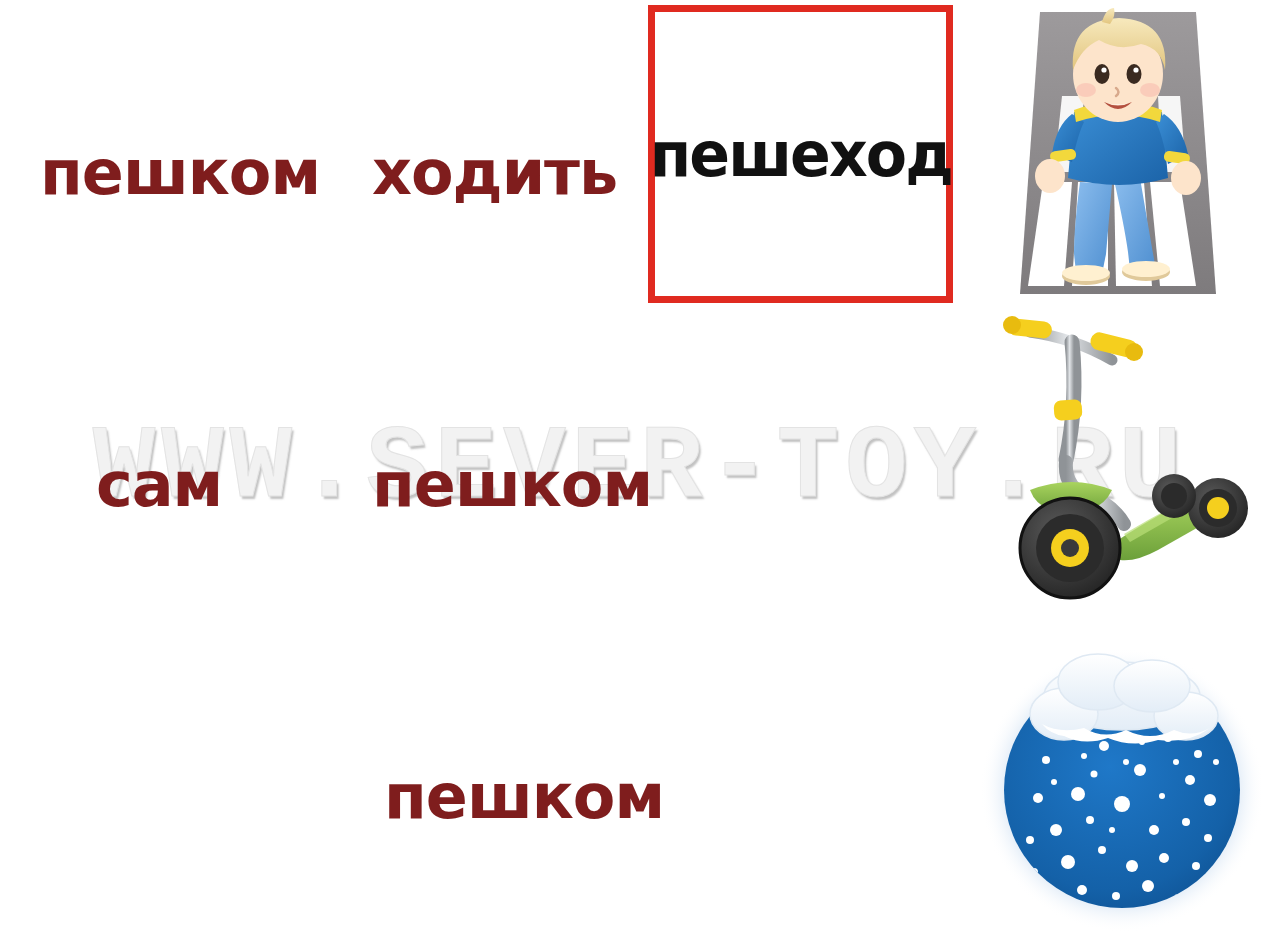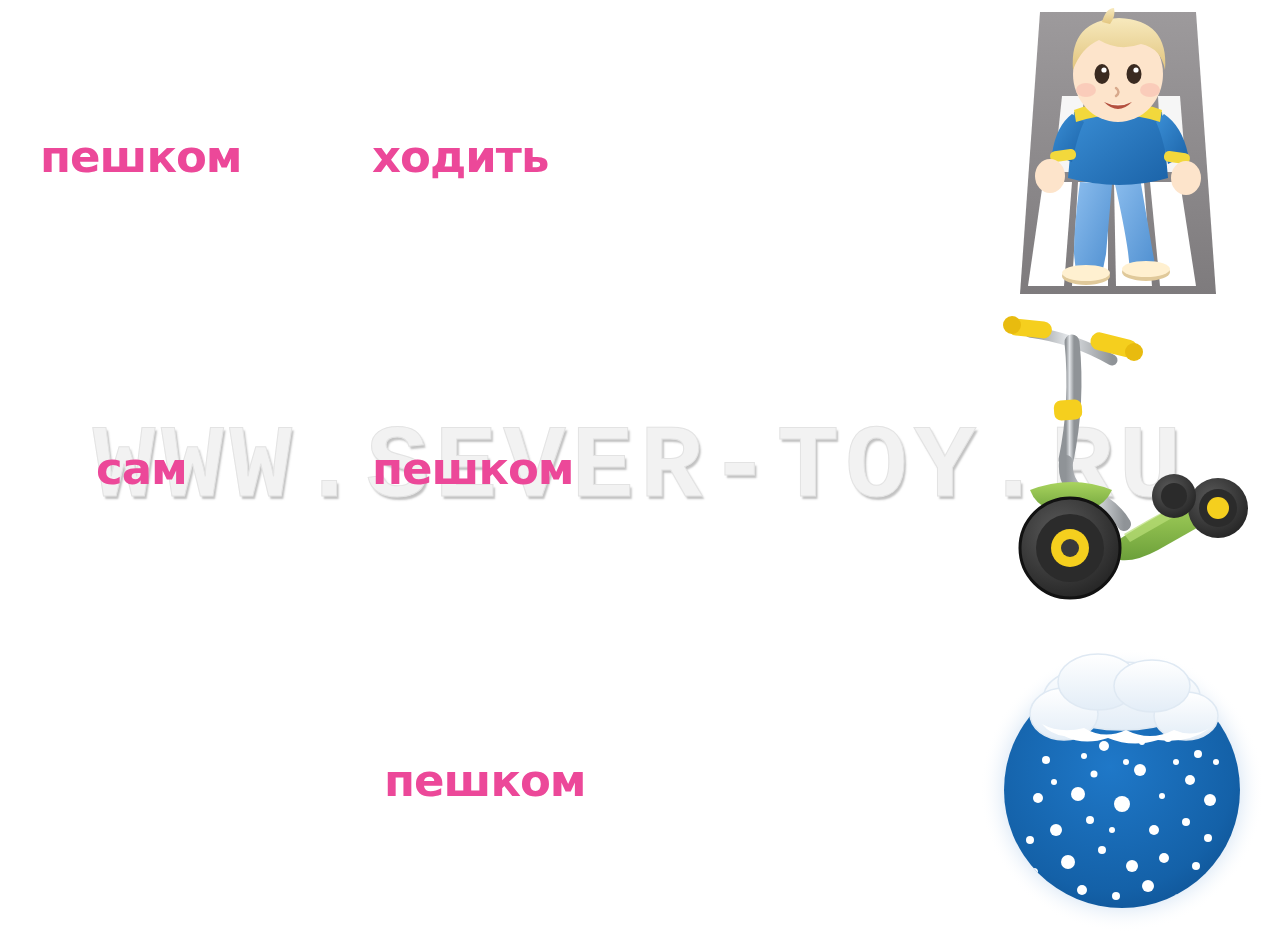--- a/index.html
+++ b/index.html
@@ -49,28 +49,28 @@
     width: 1280px;
     height: 312px;
   }
   .row-0 { top: 0px; }
   .row-1 { top: 312px; }
   .row-2 { top: 624px; }
 
   
   .word {
     position: absolute;
-    top: 0;
+    top: 16px;
     height: 312px;
     display: flex;
     align-items: center;
     font-family: "DejaVu Sans", "Liberation Sans", sans-serif;
     font-weight: 700;
-    font-size: 45px;
-    color: #ec4899;
+    font-size: 62px;
+    color: #7f1d1d;
     letter-spacing: -1px;
     white-space: nowrap;
     z-index: 3;
   }
   .col-base {
     left: 40px;
     width: 300px;
     justify-content: flex-start;
   }
   .col-verb {
@@ -119,20 +119,23 @@
 <body>
 
 <div id="page">
 
   <div class="watermark">WWW.SEVER-TOY.RU</div>
 
   <div class="row row-0">
     <div class="word col-base">пешком</div>
     <div class="word col-verb">ходить</div>
 
+    <div class="compound-box">
+      <span class="compound-text">пешеход</span>
+    </div>
 
     <div class="illustration">
       <svg viewBox="0 0 300 300" xmlns="http://www.w3.org/2000/svg">
         <defs>
           <linearGradient id="roadg" x1="0" y1="0" x2="0" y2="1">
             <stop offset="0%" stop-color="#9d9a9c"></stop>
             <stop offset="100%" stop-color="#7e7b7d"></stop>
           </linearGradient>
           <linearGradient id="shirtg" x1="0" y1="0" x2="1" y2="1">
             <stop offset="0%" stop-color="#3b8fd6"></stop>

